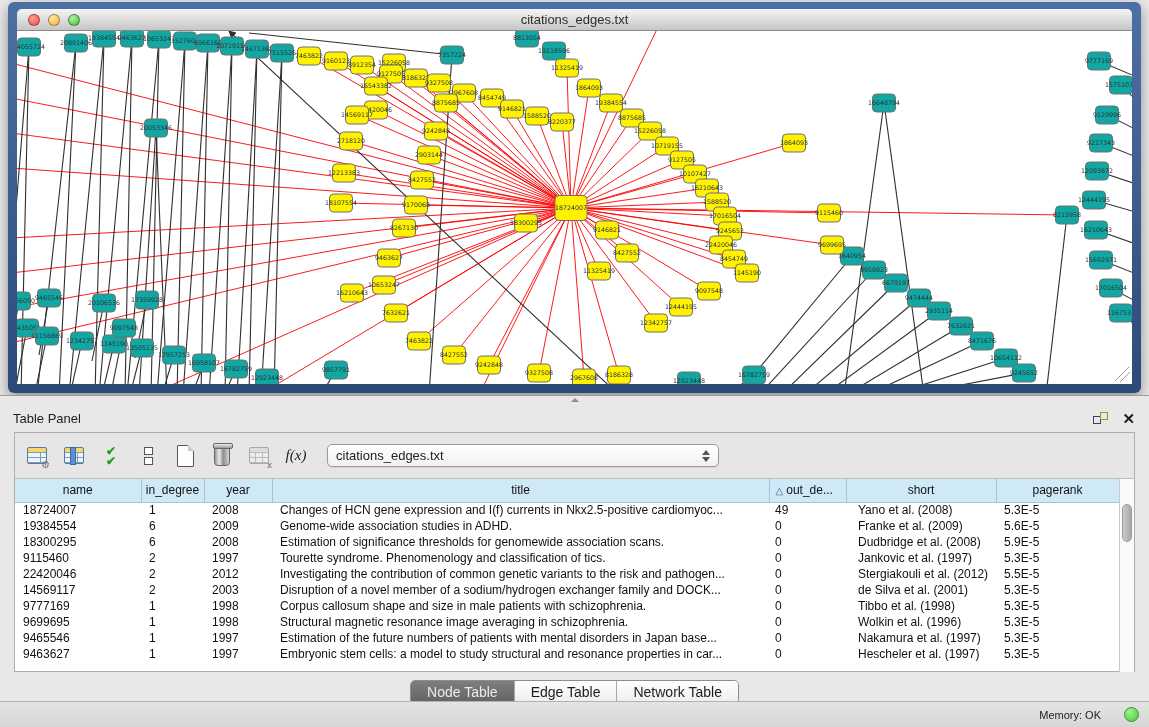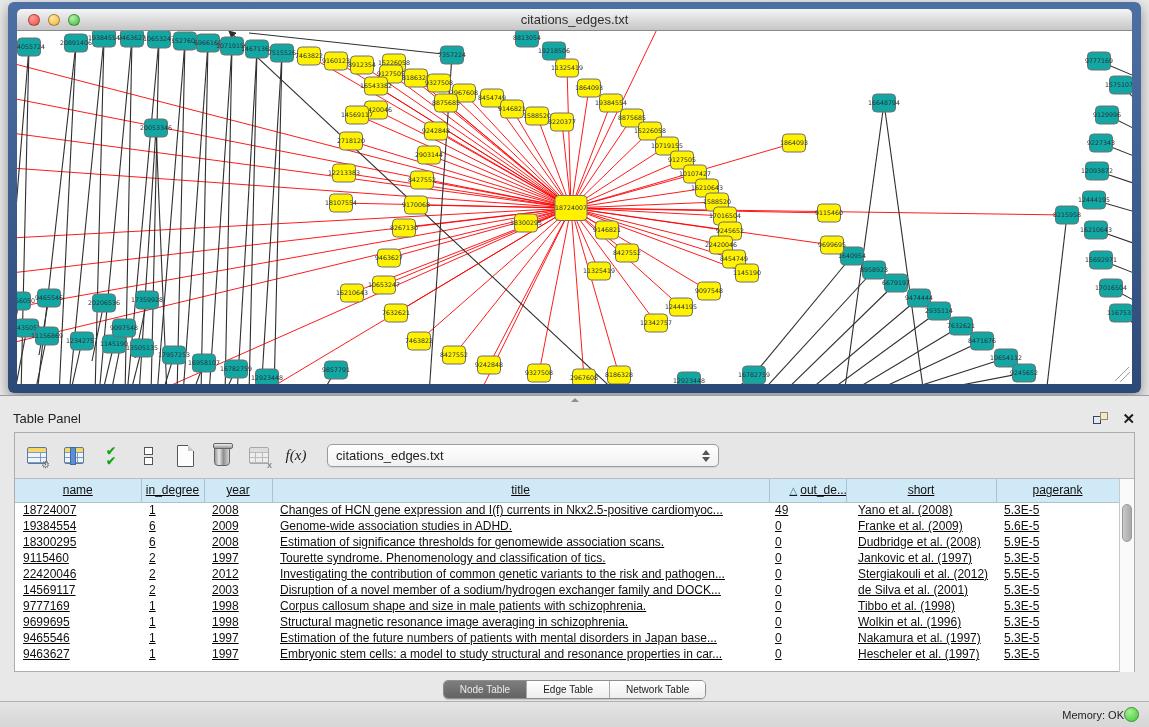--- a/index.html
+++ b/index.html
@@ -71,51 +71,51 @@
      background:linear-gradient(#eee,#999); border:1px solid #666; border-radius:2px; }
   .fx { font-family:"Liberation Serif", serif; font-style:italic; font-size:15px; color:#222; }
   .tbl-select { margin-left:6px; width:392px; height:23px; background:linear-gradient(#ffffff,#f1f1f1);
      border:1px solid #9b9b9b; border-radius:5px; display:flex; align-items:center; font-size:13px; color:#222;
      padding:0 8px; position:relative; cursor:pointer; box-shadow:0 1px 1px rgba(0,0,0,.08); }
   .tbl-select .stepper { position:absolute; right:8px; display:flex; flex-direction:column; gap:2px; }
   .tbl-select .stepper i { width:0; height:0; display:block; }
   .tbl-select .stepper .up { border-left:4px solid transparent; border-right:4px solid transparent; border-bottom:5px solid #555; }
   .tbl-select .stepper .dn { border-left:4px solid transparent; border-right:4px solid transparent; border-top:5px solid #555; }
 
-  .tablewrap { position:relative; height:193px; overflow:hidden;text-decoration:underline; }
+  .tablewrap { position:relative; height:193px; overflow:hidden; }
   table.data { border-collapse:collapse; table-layout:fixed; width:1104px; font-size:12px; }
   table.data col.c0{width:126px} table.data col.c1{width:63px} table.data col.c2{width:68px}
   table.data col.c3{width:497px} table.data col.c4{width:77px} table.data col.c5{width:150px}
   table.data col.c6{width:123px}
   table.data th { height:23px; background:var(--header-blue,#cfe9f7);
      border:1px solid #a9c3d2; border-top:none; font-weight:normal; color:#111;
      text-align:center; white-space:nowrap; overflow:hidden; cursor:pointer; }
   table.data th:first-child { border-left:none; }
   table.data th .tri { color:#3a6e8f; font-size:10px; margin-right:3px; }
-  table.data th.sorted { text-align:left; padding-left:20px; }
+  table.data th.sorted { text-align:left; padding-left:6px; }
   table.data td { height:16px; padding:0 0 0 8px; white-space:nowrap; overflow:hidden;
      text-overflow:clip; color:#101010; }
   table.data td.col4 { padding-left:6px; }
   table.data td.col5 { padding-left:12px; }
   .vscroll { position:absolute; right:0; top:0; width:15px; height:100%;
      background:#fafafa; border-left:1px solid #c9c9c9; }
   .vscroll .thumb { position:absolute; left:2px; top:25px; width:10px; height:38px;
      background:linear-gradient(90deg,#c9c9c9,#a9a9a9); border-radius:6px; border:1px solid #999; }
 
   .tabs { position:absolute; left:0; top:284px; width:100%; display:flex; justify-content:center; }
   .seg-group { display:flex; border:1px solid #8d8d8d; border-radius:5px; overflow:hidden;
      box-shadow:0 1px 1px rgba(0,0,0,.15); }
-  .seg { padding:3px 16px; font-size:10px; background:linear-gradient(#ffffff,#eeeeee);
+  .seg { padding:3px 16px; font-size:14px; background:linear-gradient(#ffffff,#eeeeee);
      color:#1c1c1c; border-left:1px solid #a9a9a9; cursor:pointer; }
   .seg:first-child { border-left:none; }
   .seg.active { background:linear-gradient(#7e7e7e,#636363); color:#ececec; }
 
   .statusbar { position:absolute; left:0; bottom:0; width:100%; height:26px;
      background:linear-gradient(#e4e4e4,#d6d6d6); border-top:1px solid #b2b2b2;
-     display:flex; align-items:center; justify-content:flex-end; padding-right:10px; gap:0; }
+     display:flex; align-items:center; justify-content:flex-end; padding-right:10px; gap:23px; }
   .mem-label { font-size:11px; color:#222; }
   .mem-dot { width:15px; height:15px; border-radius:50%; border:1px solid #3d8f33;
      background:radial-gradient(circle at 35% 30%, #a7ef93, #3ecb33); cursor:pointer; }
 </style>
 </head>
 <body>
 
 <div class="net-window">
   <div class="titlebar">
     <div class="lights">

